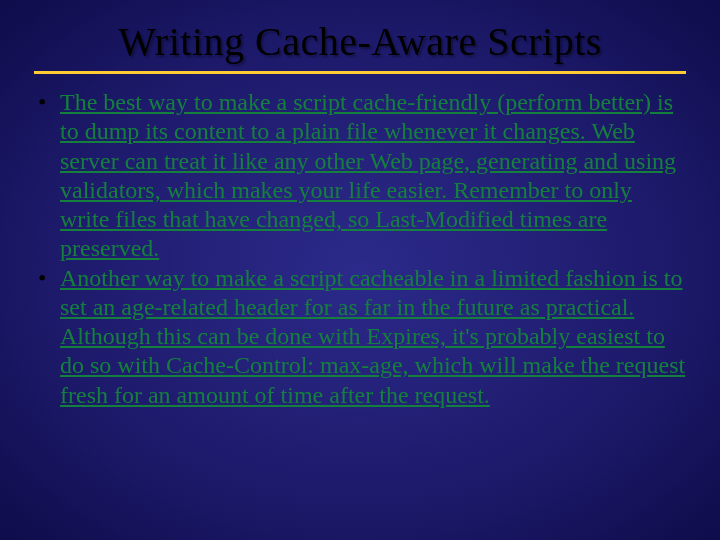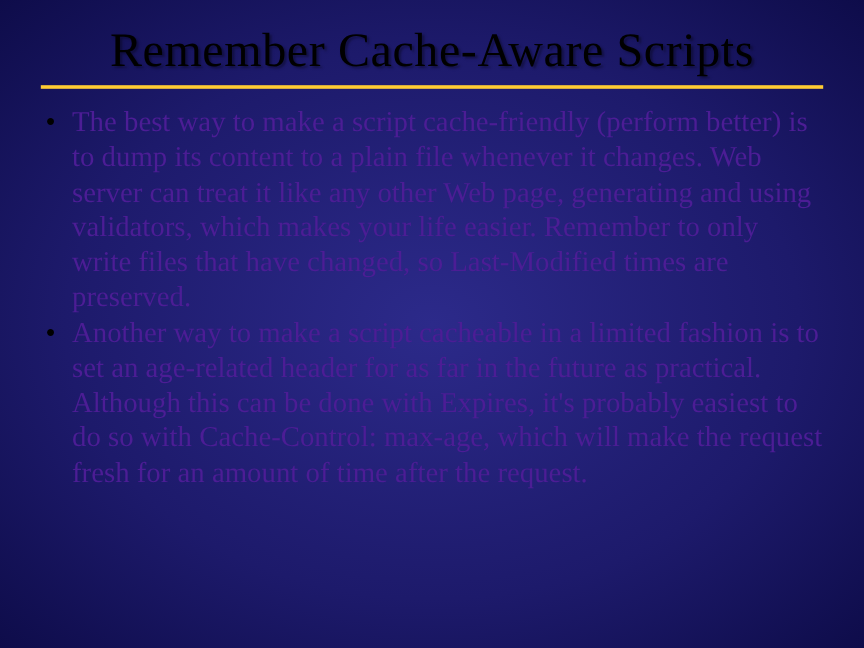--- a/index.html
+++ b/index.html
@@ -38,35 +38,36 @@
   ul.bullets {
     list-style: none;
     margin: 0;
     padding: 0;
   }
   ul.bullets > li {
     position: relative;
     padding-left: 26px;
     font-size: 24px;
     line-height: 1.22;
-    color: #4c1d95;
+    color: #15803d;
     margin: 0;
+    text-decoration: underline;
   }
   ul.bullets > li::before {
     content: "•";
     position: absolute;
     left: 4px;
     top: 0;
     font-size: 24px;
     color: #000;
   }
 </style>
 </head>
 <body>
 
 <div class="slide">
-  <h1 class="title">Remember Cache-Aware Scripts</h1>
+  <h1 class="title">Writing Cache-Aware Scripts</h1>
   <hr class="divider">
   <ul class="bullets">
     <li>The best way to make a script cache-friendly (perform better) is to dump its content to a plain file whenever it changes. Web server can treat it like any other Web page, generating and using validators, which makes your life easier. Remember to only write files that have changed, so Last-Modified times are preserved.</li>
     <li>Another way to make a script cacheable in a limited fashion is to set an age-related header for as far in the future as practical. Although this can be done with Expires, it's probably easiest to do so with Cache-Control: max-age, which will make the request fresh for an amount of time after the request.</li>
   </ul>
 </div>
 
 </body></html>

